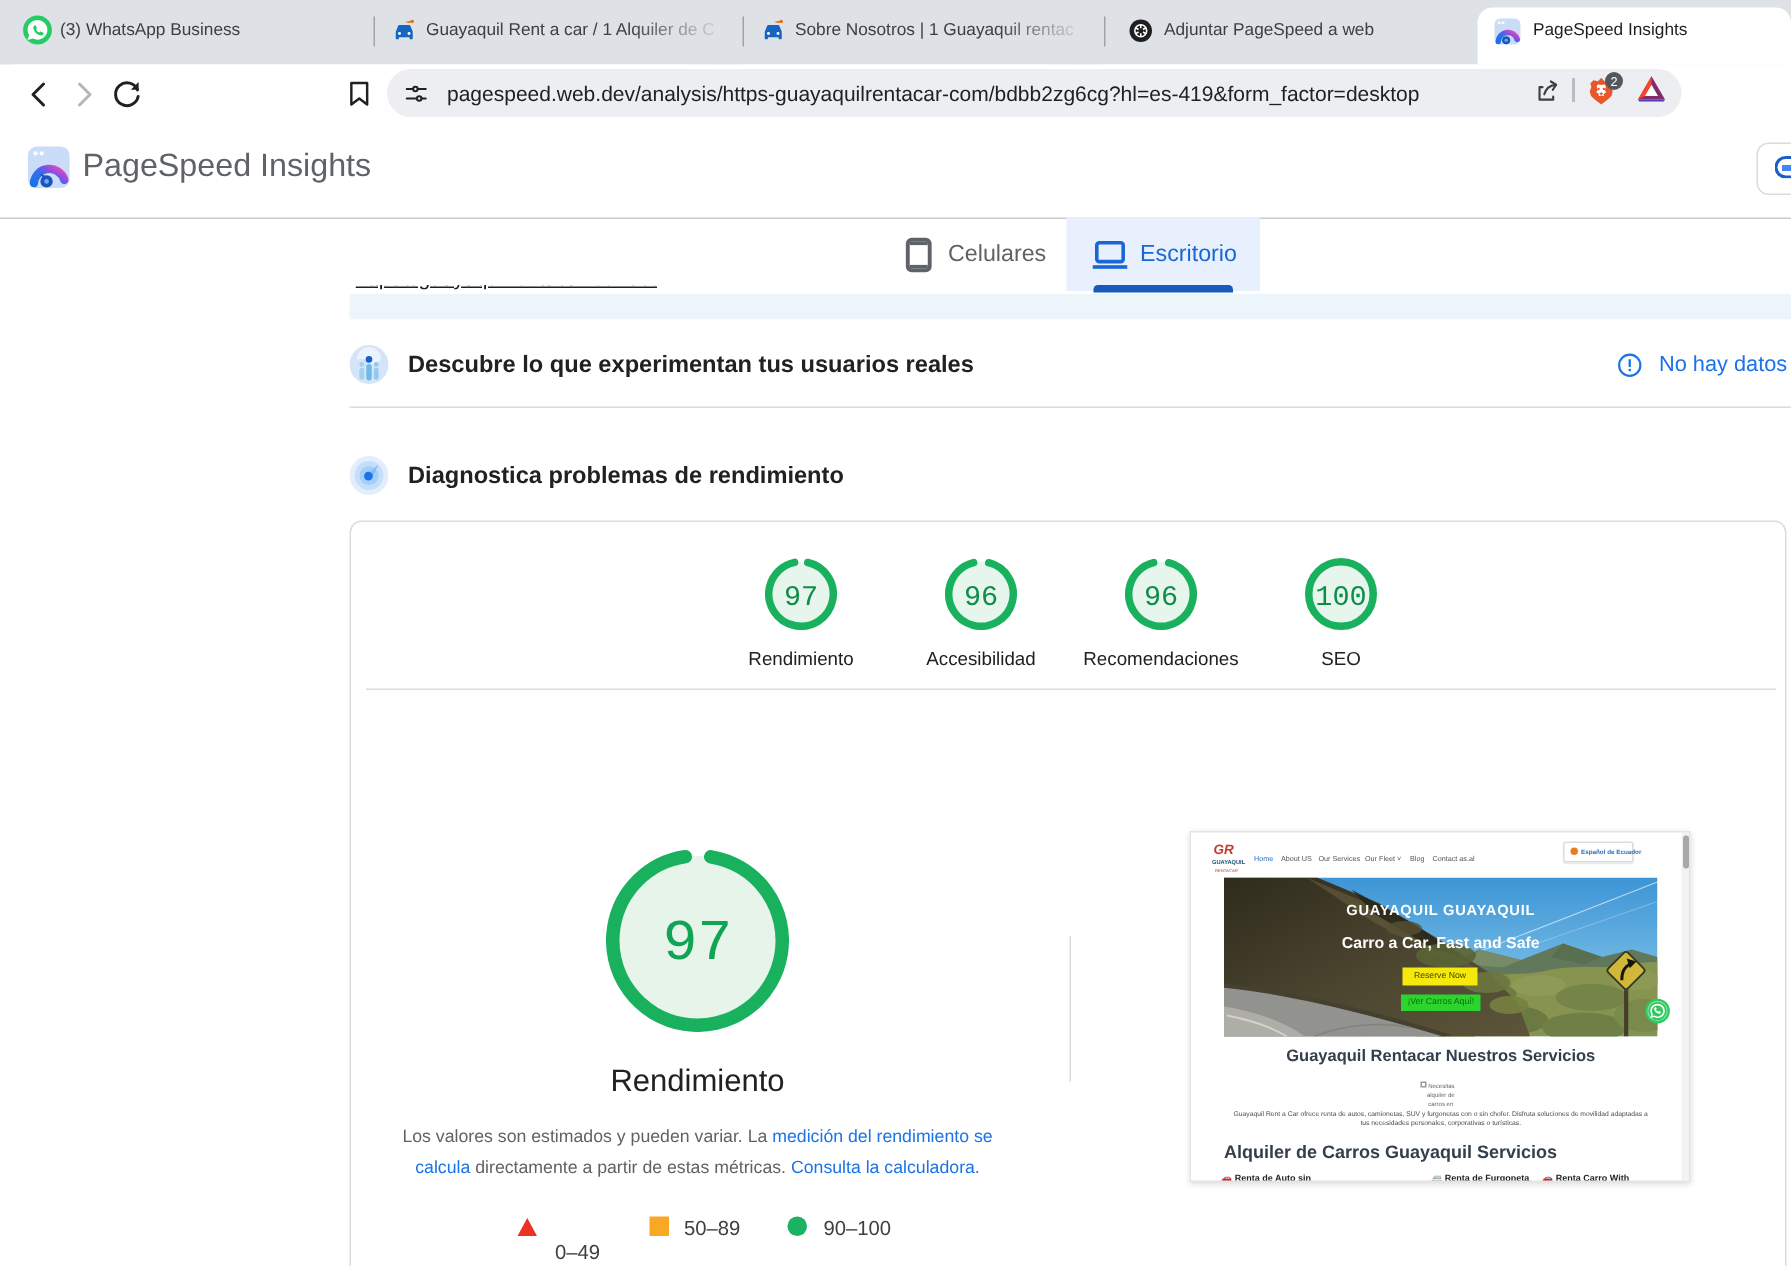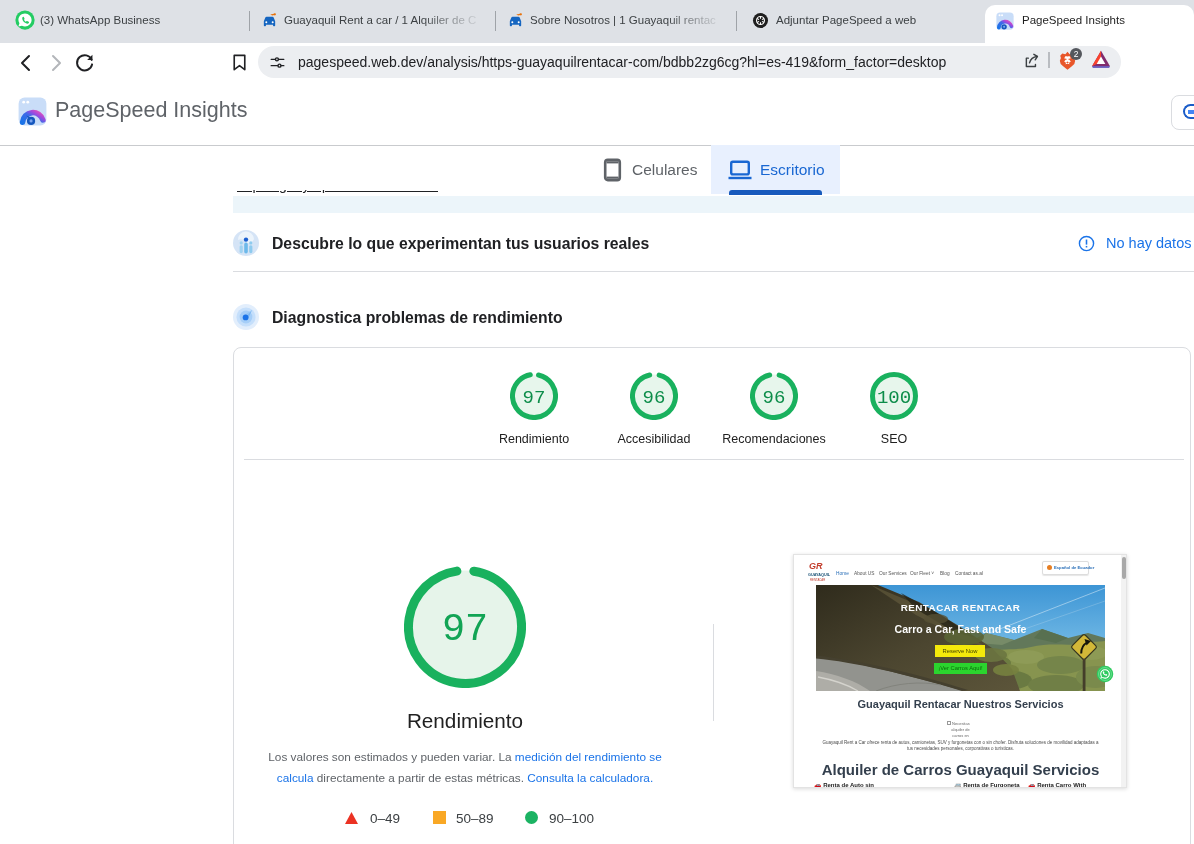--- a/index.html
+++ b/index.html
@@ -233,21 +233,21 @@
       <circle cx="61" cy="61" r="56.5" fill="none" stroke="#19b15e" stroke-width="9" stroke-linecap="round" stroke-dasharray="337.35 17.65" transform="rotate(-81 61 61)"></circle>
       <text x="61" y="73.5" text-anchor="middle" font-family="Liberation Mono, monospace" font-size="38.5" fill="#12a455">97</text>
     </svg></div>
     <span class="abs" style="left:81px;top:361px;width:300px;text-align:center;font-size:20.7px;color:#212121;">Rendimiento</span>
     <div class="abs" style="left:31px;top:399px;width:400px;text-align:center;font-size:11.8px;line-height:20.5px;color:#5f6368;white-space:nowrap;">Los valores son estimados y pueden variar. La <span style="color:#1a73e8;">medición del rendimiento se</span><br><span style="color:#1a73e8;">calcula</span> directamente a partir de estas métricas. <span style="color:#1a73e8;">Consulta la calculadora.</span></div>
 
     <div id="legend" class="abs" style="left:0;top:461px;width:460px;height:24px;">
       <svg class="abs" style="left:111px;top:3px;" width="13" height="12" viewBox="0 0 13 12">
           <path d="M6.5 0L13 12H0z" fill="#eb3223"></path>
         </svg>
-      <span class="abs" style="left:136px;top:2px;font-size:13.5px;color:#3c4043;">0–49</span>
+      <span class="abs" style="left:136px;top:18px;font-size:13.5px;color:#3c4043;">0–49</span>
       <div class="abs" style="left:199px;top:2px;width:13px;height:13px;background:#f9a825;"></div>
       <span class="abs" style="left:222px;top:2px;font-size:13.5px;color:#3c4043;">50–89</span>
       <div class="abs" style="left:291px;top:2px;width:13px;height:13px;border-radius:50%;background:#1bb363;"></div>
       <span class="abs" style="left:315px;top:2px;font-size:13.5px;color:#3c4043;">90–100</span>
     </div>
 
     <div class="abs" style="left:479px;top:276px;width:1px;height:97px;background:#dadce0;"></div>
 
     <div id="thumb" class="abs" style="left:559px;top:206px;width:334px;height:234px;background:#fff;border:1px solid #e3e3e3;box-shadow:0 1px 4px rgba(0,0,0,0.15);overflow:hidden;">
 
@@ -309,38 +309,38 @@
         <path d="M2,92 C18,95 32,100 42,106" stroke="#d4d3cd" stroke-width="1.3" fill="none"></path>
         <path d="M60,106 C80,98 105,96 125,100" stroke="#7b7c75" stroke-width="1" fill="none" opacity="0.7"></path>
 
         <g transform="translate(268,62)">
           <rect x="-9.3" y="-9.3" width="18.6" height="18.6" rx="2" transform="rotate(45)" fill="#d2b838" stroke="#36361f" stroke-width="1.2"></rect>
           <path d="M-2.8 6.5 C-2.8 1 -1.5 -2 3 -4.5" stroke="#16160c" stroke-width="2" fill="none"></path>
           <polygon points="0.5,-8 7,-6 2.5,-1.5" fill="#16160c"></polygon>
           <rect x="-1.3" y="12" width="2.8" height="32" fill="#443e2a"></rect>
         </g>
       </svg>
-      <div class="abs" style="left:22px;top:47px;width:289px;text-align:center;font-size:9.8px;font-weight:bold;color:#fdfdfd;letter-spacing:0.5px;">RENTACAR RENTACAR</div>
+      <div class="abs" style="left:22px;top:47px;width:289px;text-align:center;font-size:9.8px;font-weight:bold;color:#fdfdfd;letter-spacing:0.5px;">GUAYAQUIL GUAYAQUIL</div>
       <div class="abs" style="left:22px;top:68px;width:289px;text-align:center;font-size:10.6px;font-weight:bold;color:#fdfdfd;">Carro a Car, Fast and Safe</div>
       <div class="abs" style="left:141px;top:89.5px;width:50px;height:12px;background:#f4e90b;font-size:5.8px;color:#444400;text-align:center;line-height:12px;">Reserve Now</div>
       <div class="abs" style="left:140px;top:108px;width:53px;height:11px;background:#2bd42e;font-size:5.8px;color:#0b6e0b;text-align:center;line-height:11px;">¡Ver Carros Aquí!</div>
 
       <svg class="abs" style="left:302px;top:110px;" width="18" height="18" viewBox="0 0 24 24">
         <circle cx="12" cy="12" r="11" fill="#2fca5f"></circle>
         <circle cx="12" cy="12" r="8.6" fill="none" stroke="#7fe3a0" stroke-width="1"></circle>
         <path d="M12 5.6c-3.6 0-6.4 2.8-6.4 6.3 0 1.2.35 2.3.95 3.3L5.7 18.3l3.3-.9c1 .5 2 .8 3.1.8 3.6 0 6.4-2.8 6.4-6.3S15.6 5.6 12 5.6zm0 1.4c2.8 0 5 2.2 5 4.9s-2.2 4.9-5 4.9c-1 0-1.9-.3-2.7-.8l-1.9.5.5-1.8c-.6-.8-.9-1.8-.9-2.8 0-2.7 2.2-4.9 5-4.9z" fill="#fff"></path>
         <path d="M10 8.8c-.5 0-1 .5-1 1.2 0 1.5 1.2 3 2.6 3.8 1.6.9 2.6.7 3.1.1.3-.4.3-1 0-1.2l-1.1-.6c-.3-.1-.5 0-.7.2l-.3.4c-.5-.2-1.6-1-1.9-1.9l.4-.4c.2-.2.2-.5.1-.7l-.6-1c-.1-.2-.3-.3-.6-.3z" fill="#fff"></path>
       </svg>
 
       <div class="abs" style="left:22px;top:143px;width:289px;text-align:center;font-size:11px;font-weight:bold;color:#333f4d;">Guayaquil Rentacar Nuestros Servicios</div>
       <div class="abs" style="left:153px;top:166px;width:30px;height:4px;font-size:4px;color:#666;"><span style="display:inline-block;width:4px;height:4px;border:0.5px solid #999;"></span> Necesitas</div>
       <div class="abs" style="left:22px;top:172px;width:289px;text-align:center;font-size:4px;color:#666;">alquiler de</div>
       <div class="abs" style="left:22px;top:178px;width:289px;text-align:center;font-size:4px;color:#666;">carros en</div>
       <div class="abs" style="left:25px;top:185px;width:283px;text-align:center;font-size:4.5px;line-height:6.3px;color:#4a4a4a;white-space:nowrap;">Guayaquil Rent a Car ofrece renta de autos, camionetas, SUV y furgonetas con o sin chofer. Disfruta soluciones de movilidad adaptadas a<br>tus necesidades personales, corporativas o turísticas.</div>
-      <div class="abs" style="left:22px;top:206px;width:289px;text-align:center;font-size:15px;font-weight:bold;color:#333f4d;">Alquiler de Carros Guayaquil Servicios</div>
+      <div class="abs" style="left:22px;top:206px;width:289px;font-size:12px;font-weight:bold;color:#333f4d;">Alquiler de Carros Guayaquil Servicios</div>
 
       <div class="abs" style="left:20px;top:226px;font-size:6px;font-weight:bold;color:#222;"><span style="color:#c0392b;">🚗</span> Renta de Auto sin</div>
       <div class="abs" style="left:160px;top:226px;font-size:6px;font-weight:bold;color:#222;"><span style="color:#7f8c8d;">🚐</span> Renta de Furgoneta</div>
       <div class="abs" style="left:234px;top:226px;font-size:6px;font-weight:bold;color:#222;"><span style="color:#7f8c8d;">🚗</span> Renta Carro With</div>
 
       <div class="abs" style="left:327px;top:0;width:5px;height:232px;background:#f2f2f2;"></div>
       <div class="abs" style="left:327.5px;top:2px;width:4px;height:22px;background:#a8a8a8;border-radius:2px;"></div>
     </div>
   </div>
 </div>

